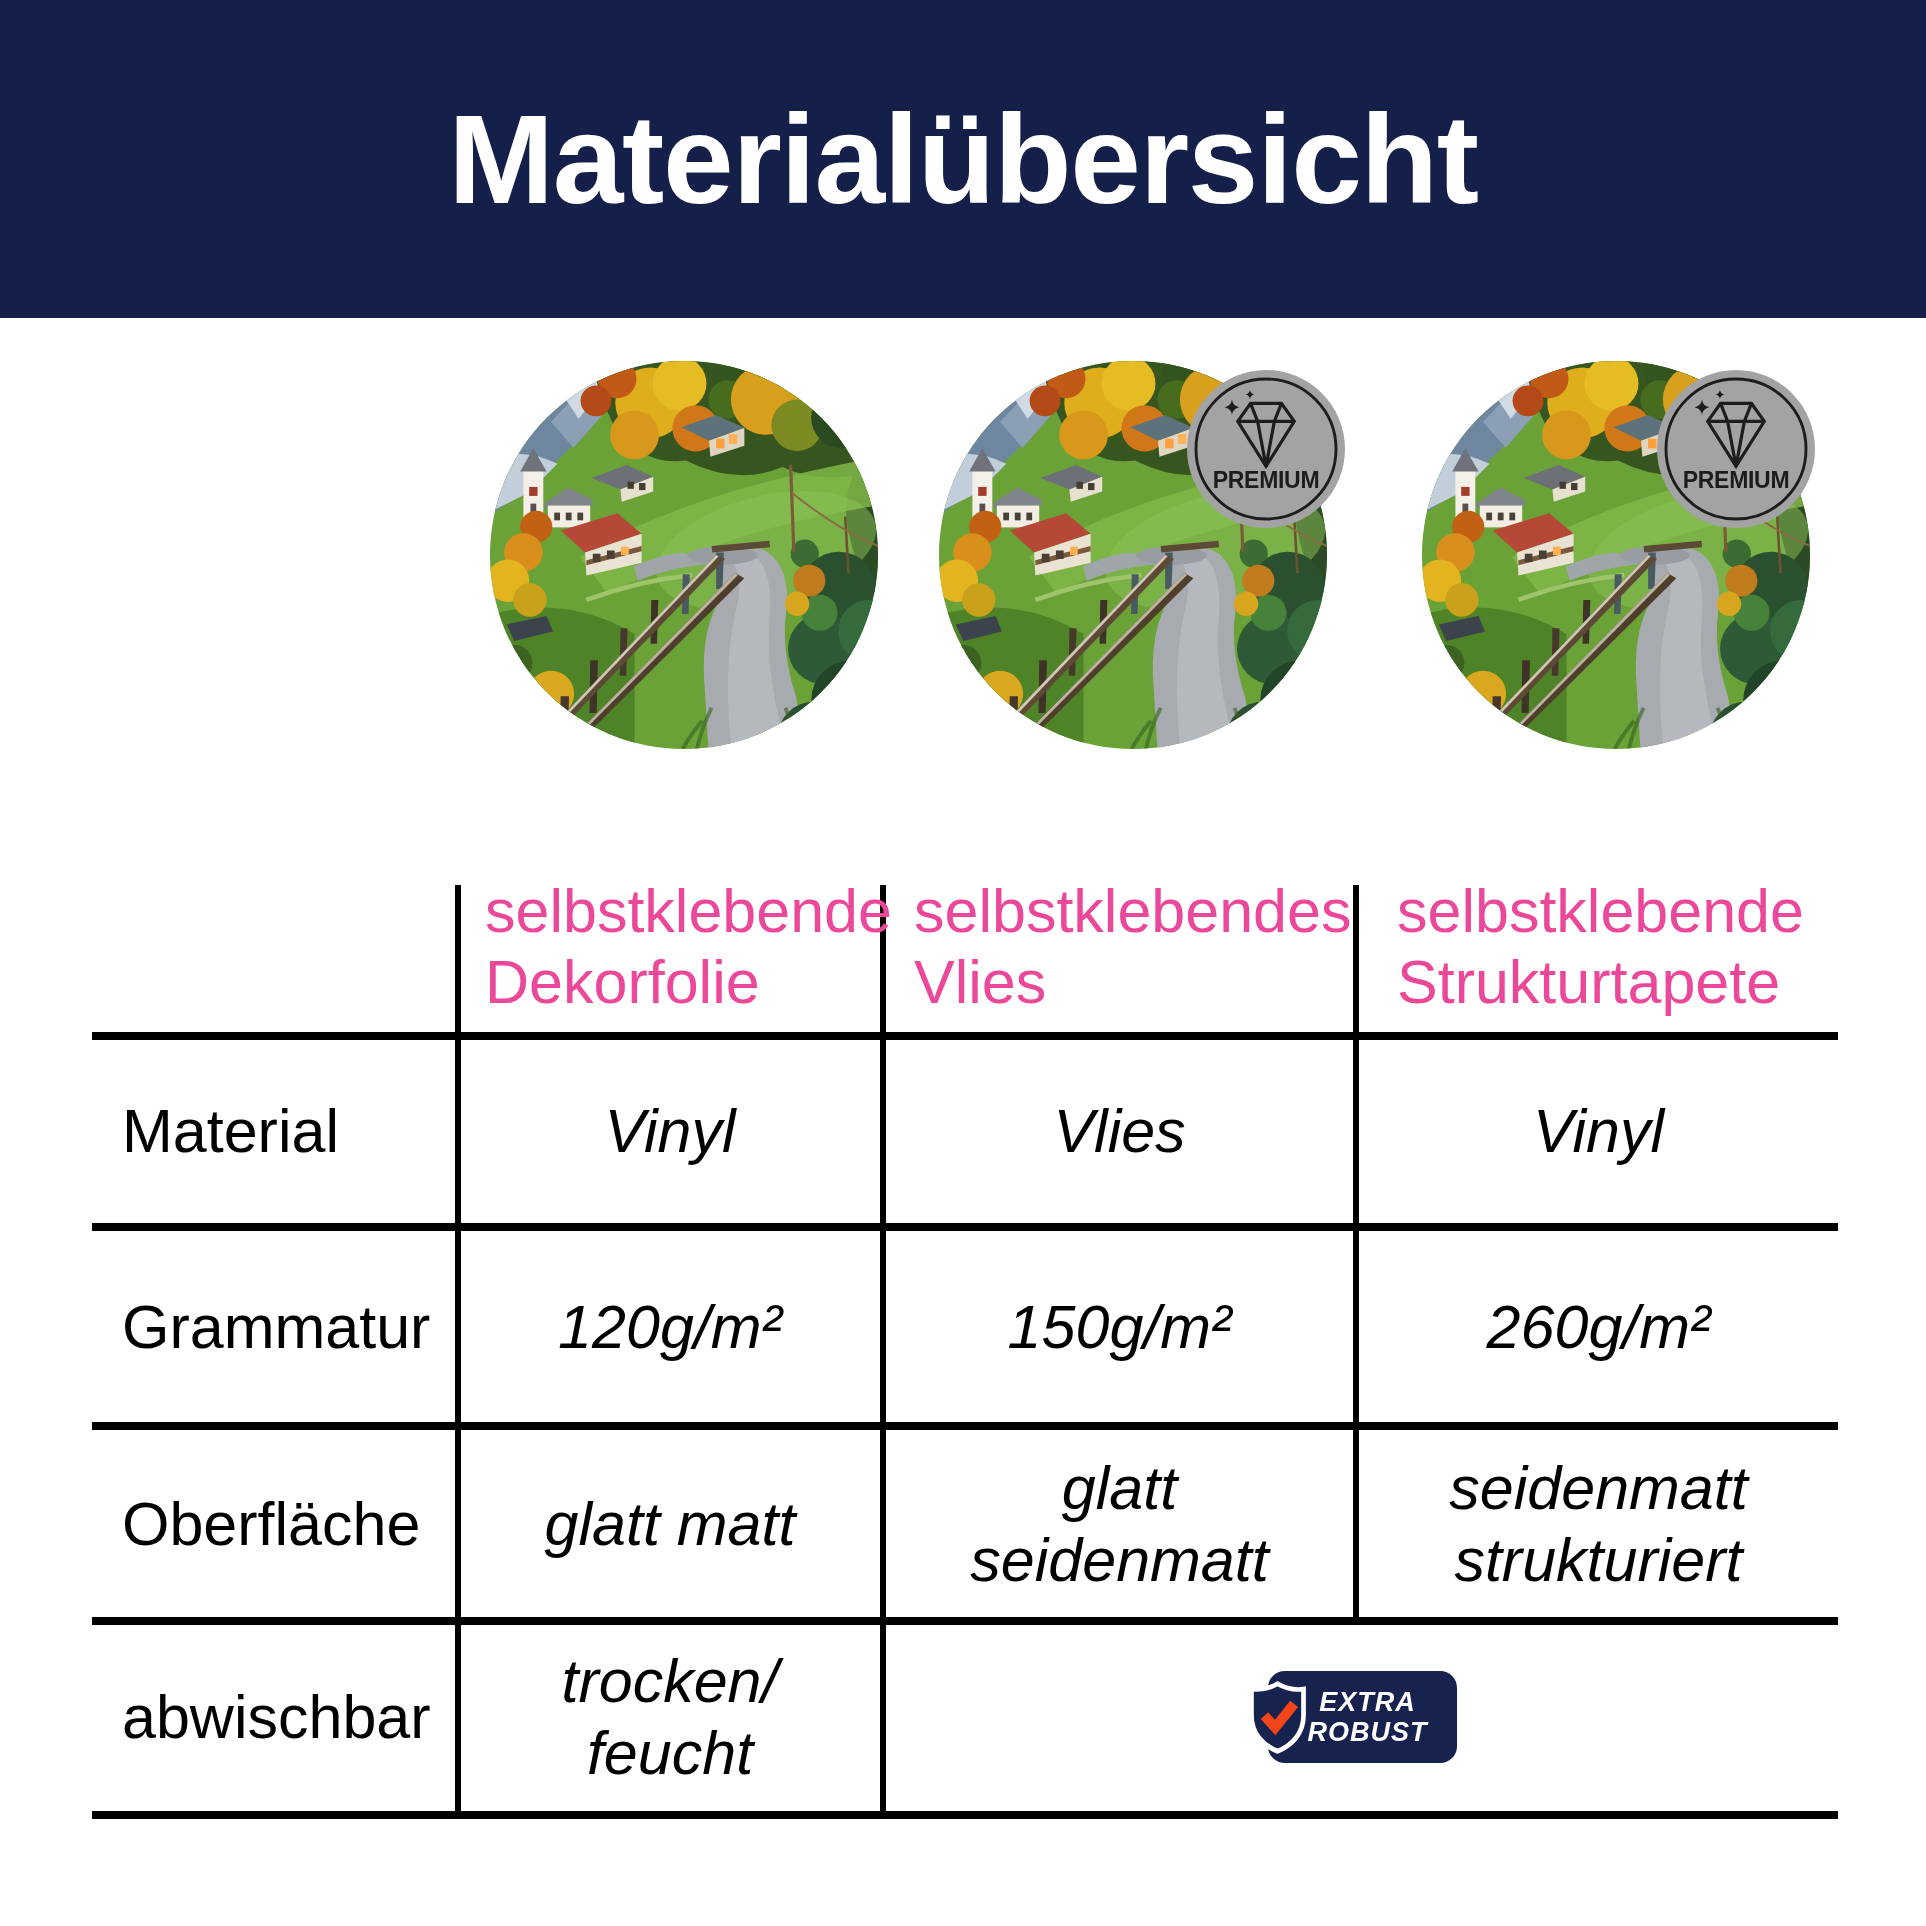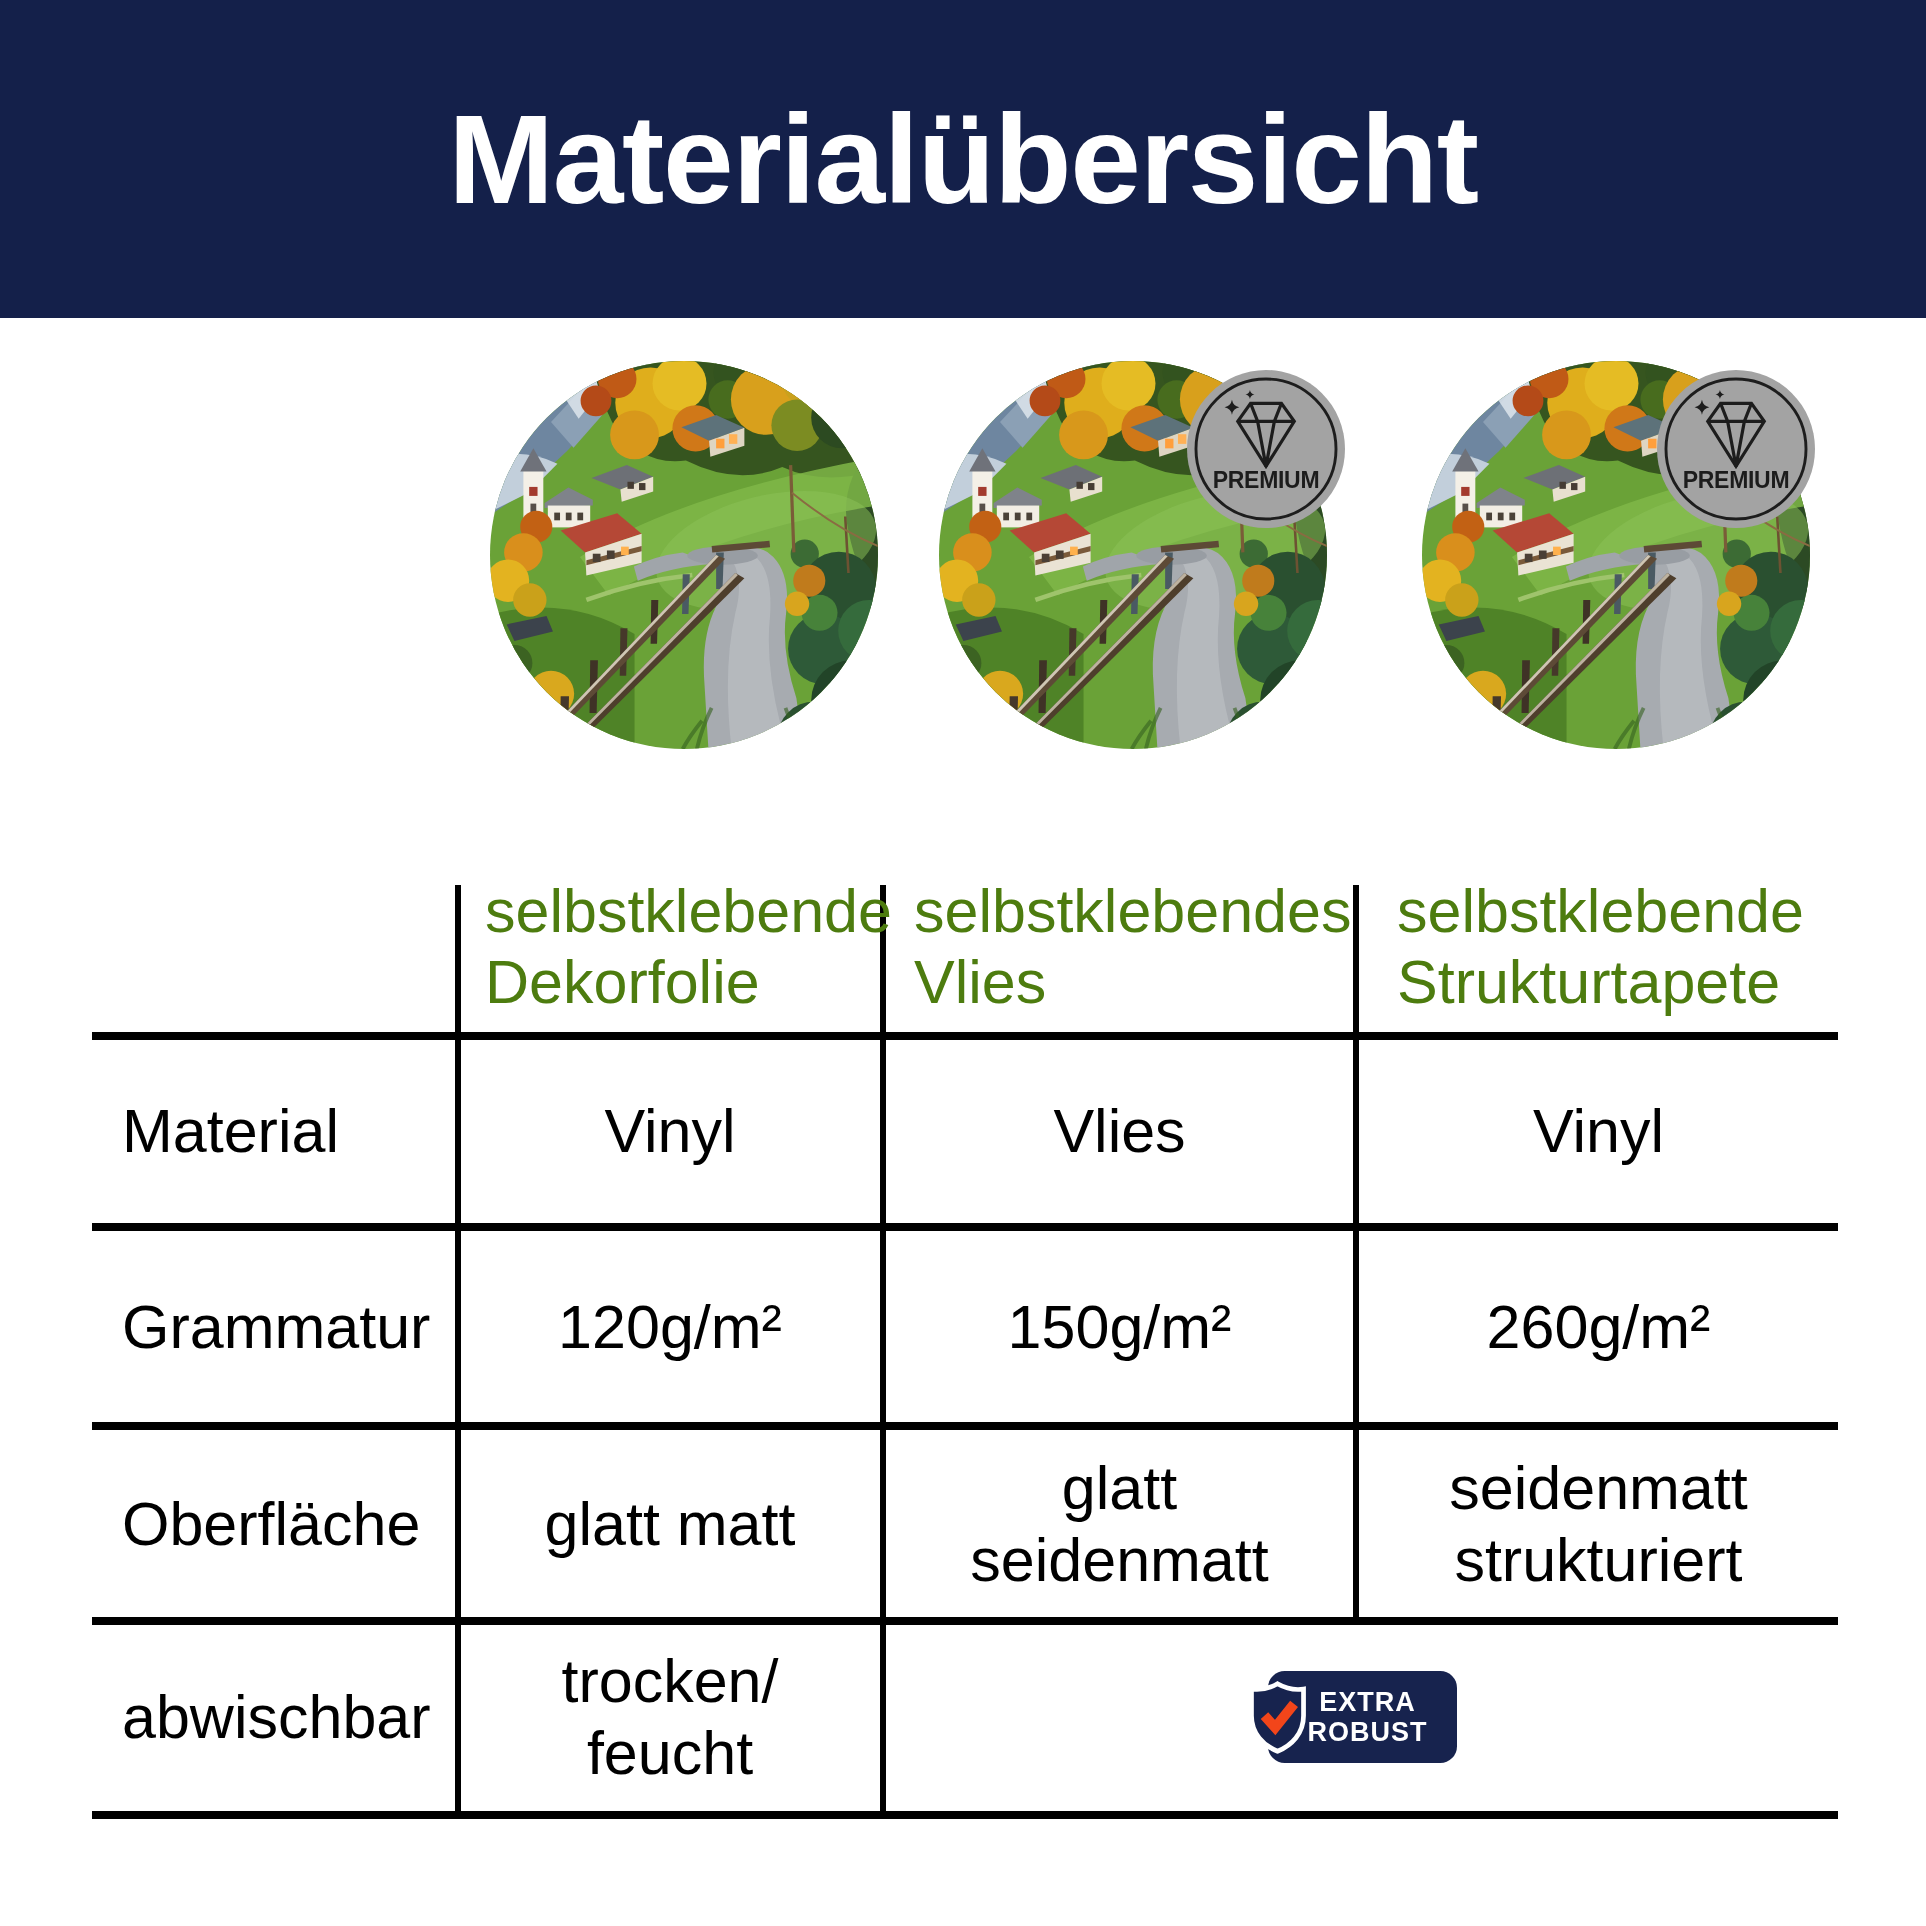--- a/index.html
+++ b/index.html
@@ -47,29 +47,29 @@
     letter-spacing:-0.3px;line-height:28px;
   }
 
   
   .hline{position:absolute;left:92px;width:1746px;height:7.7px;background:#000;}
   .vline{position:absolute;width:5.8px;background:#000;top:885px;}
 
   
   .colhead{
     position:absolute;top:876px;
-    font-size:61px;line-height:71px;color:#4d7c0f;
+    font-size:61px;line-height:71px;color:#ec4899;
     white-space:nowrap;
   }
   .rowband{
     position:absolute;display:flex;align-items:center;color:#000;
     font-size:61px;
   }
   .rowband.lbl{left:122px;width:327px;justify-content:flex-start;}
-  .rowband.cell{justify-content:center;text-align:center;line-height:72px;}
+  .rowband.cell{justify-content:center;text-align:center;line-height:72px;font-style:italic;}
   .colw2{left:460px;width:420px;}
   .colw3{left:886px;width:467px;}
   .colw4{left:1359px;width:479px;}
   .merged{left:886px;width:952px;}
   .r1{top:1039px;height:184px;}
   .r2{top:1231px;height:191px;}
   .r3{top:1430px;height:187px;}
   .r4{top:1624px;height:186px;text-align:right;}
   .gap{gap:104px;}
 

